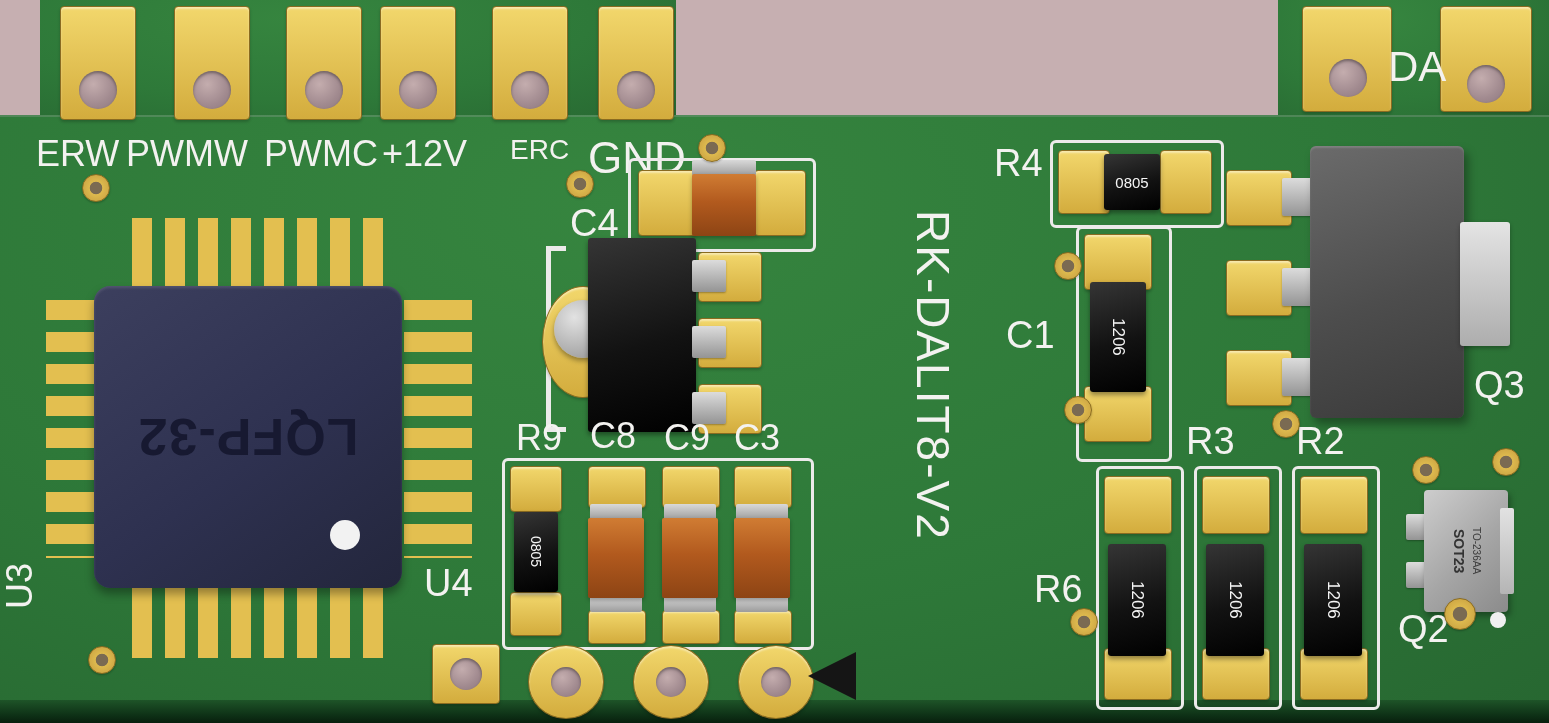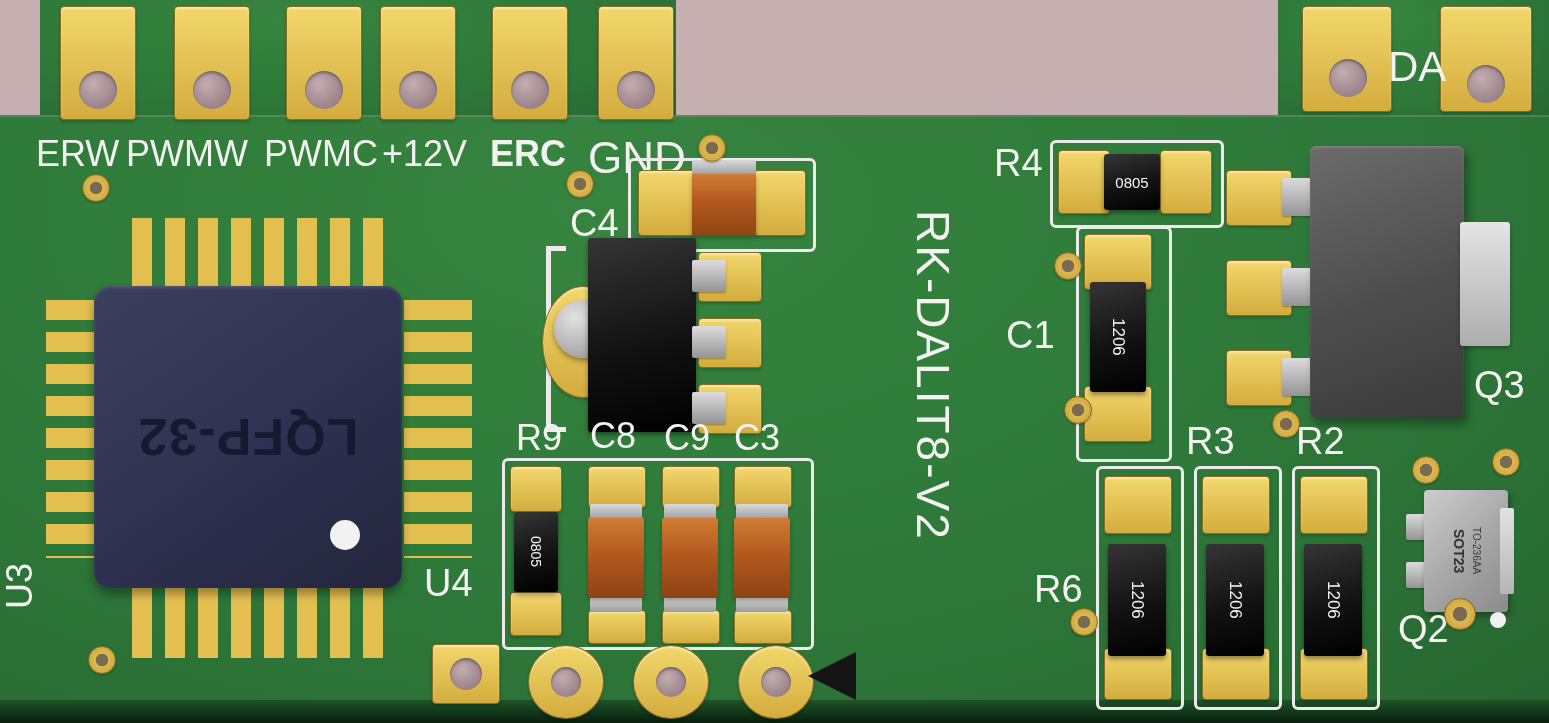--- a/index.html
+++ b/index.html
@@ -56,21 +56,21 @@
       <div class="s hole" style="left:18px;top:64px;width:38px;height:38px;"></div>
     </div>
   <div class="s pad" style="left:598px;top:6px;width:74px;height:112px;">
       <div class="s hole" style="left:18px;top:64px;width:38px;height:38px;"></div>
     </div>
 
   <div class="s silk" style="left:36px;top:136px;font-size:36px;">ERW</div>
   <div class="s silk" style="left:126px;top:136px;font-size:36px;">PWMW</div>
   <div class="s silk" style="left:264px;top:136px;font-size:36px;">PWMC</div>
   <div class="s silk" style="left:382px;top:136px;font-size:36px;">+12V</div>
-  <div class="s silk" style="left:490px;top:136px;font-size:36px;font-weight:bold;">ERC</div>
+  <div class="s silk" style="left:510px;top:136px;font-size:28px;">ERC</div>
   <div class="s silk" style="left:588px;top:136px;font-size:44px;">GND</div>
 
   <div class="s pad" style="left:1302px;top:6px;width:88px;height:104px;">
       <div class="s hole" style="left:26px;top:52px;width:38px;height:38px;"></div>
     </div>
   <div class="s pad" style="left:1440px;top:6px;width:90px;height:104px;">
       <div class="s hole" style="left:26px;top:58px;width:38px;height:38px;"></div>
     </div>
   <div class="s silk" style="left:1388px;top:46px;font-size:42px;">DA</div>
 

